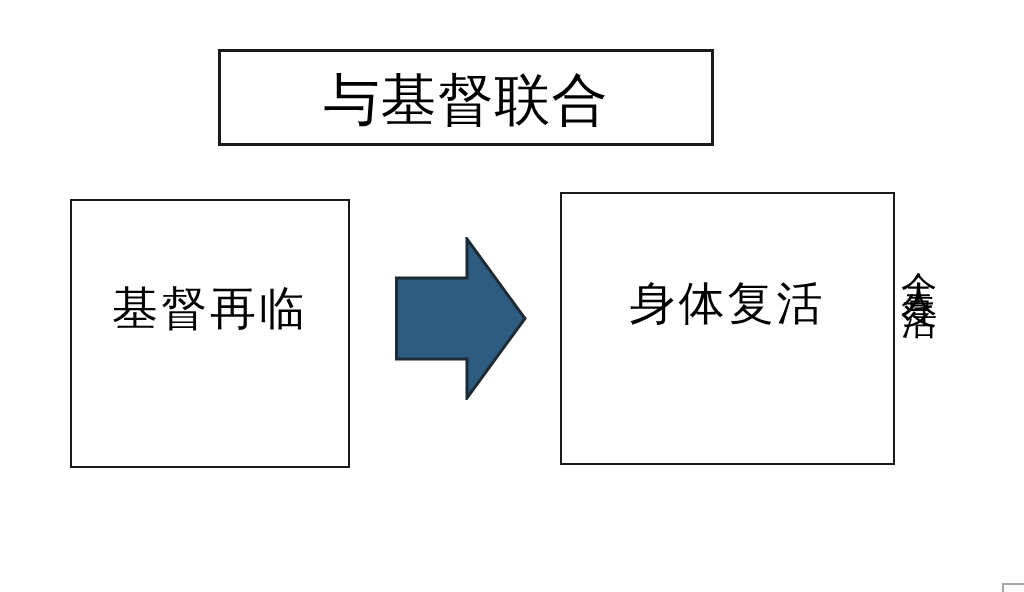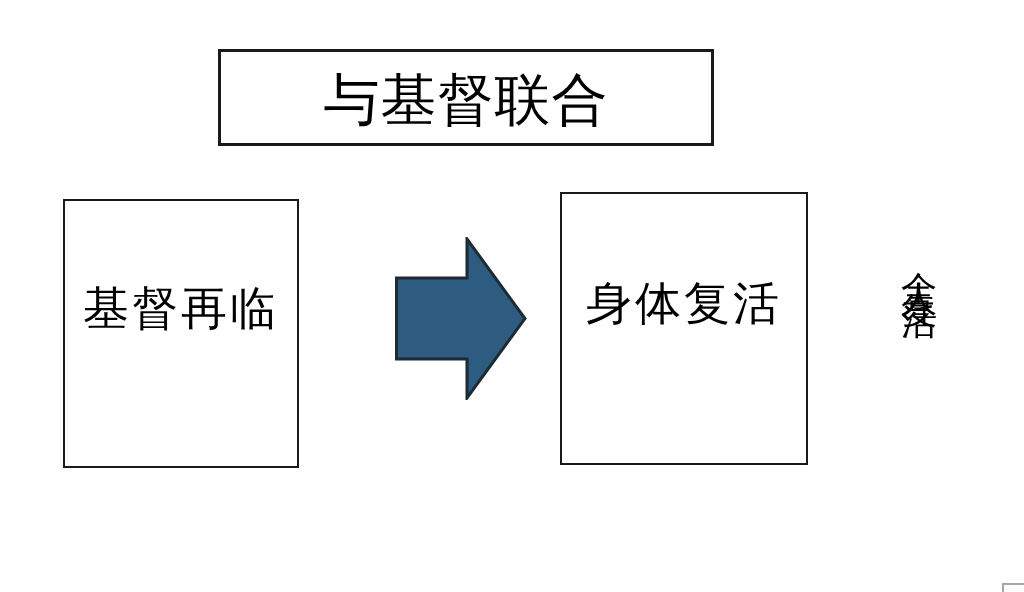--- a/index.html
+++ b/index.html
@@ -43,29 +43,29 @@
   .proc-box {
     position: absolute;
     border: 2px solid #1a1a1a;
     box-sizing: border-box;
     display: flex;
     align-items: center;
     justify-content: center;
     background: #ffffff;
   }
   .box-left {
-    left: 63px;
+    left: 70px;
     top: 199px;
-    width: 236px;
+    width: 280px;
     height: 269px;
   }
   .box-right {
     left: 560px;
     top: 192px;
-    width: 248px;
+    width: 335px;
     height: 273px;
   }
   .proc-label {
     font-size: 46px;
     font-weight: normal;
     line-height: 1;
     letter-spacing: 3px;
     position: relative;
     top: -25px;
     font-family: "Liberation Serif", serif;

